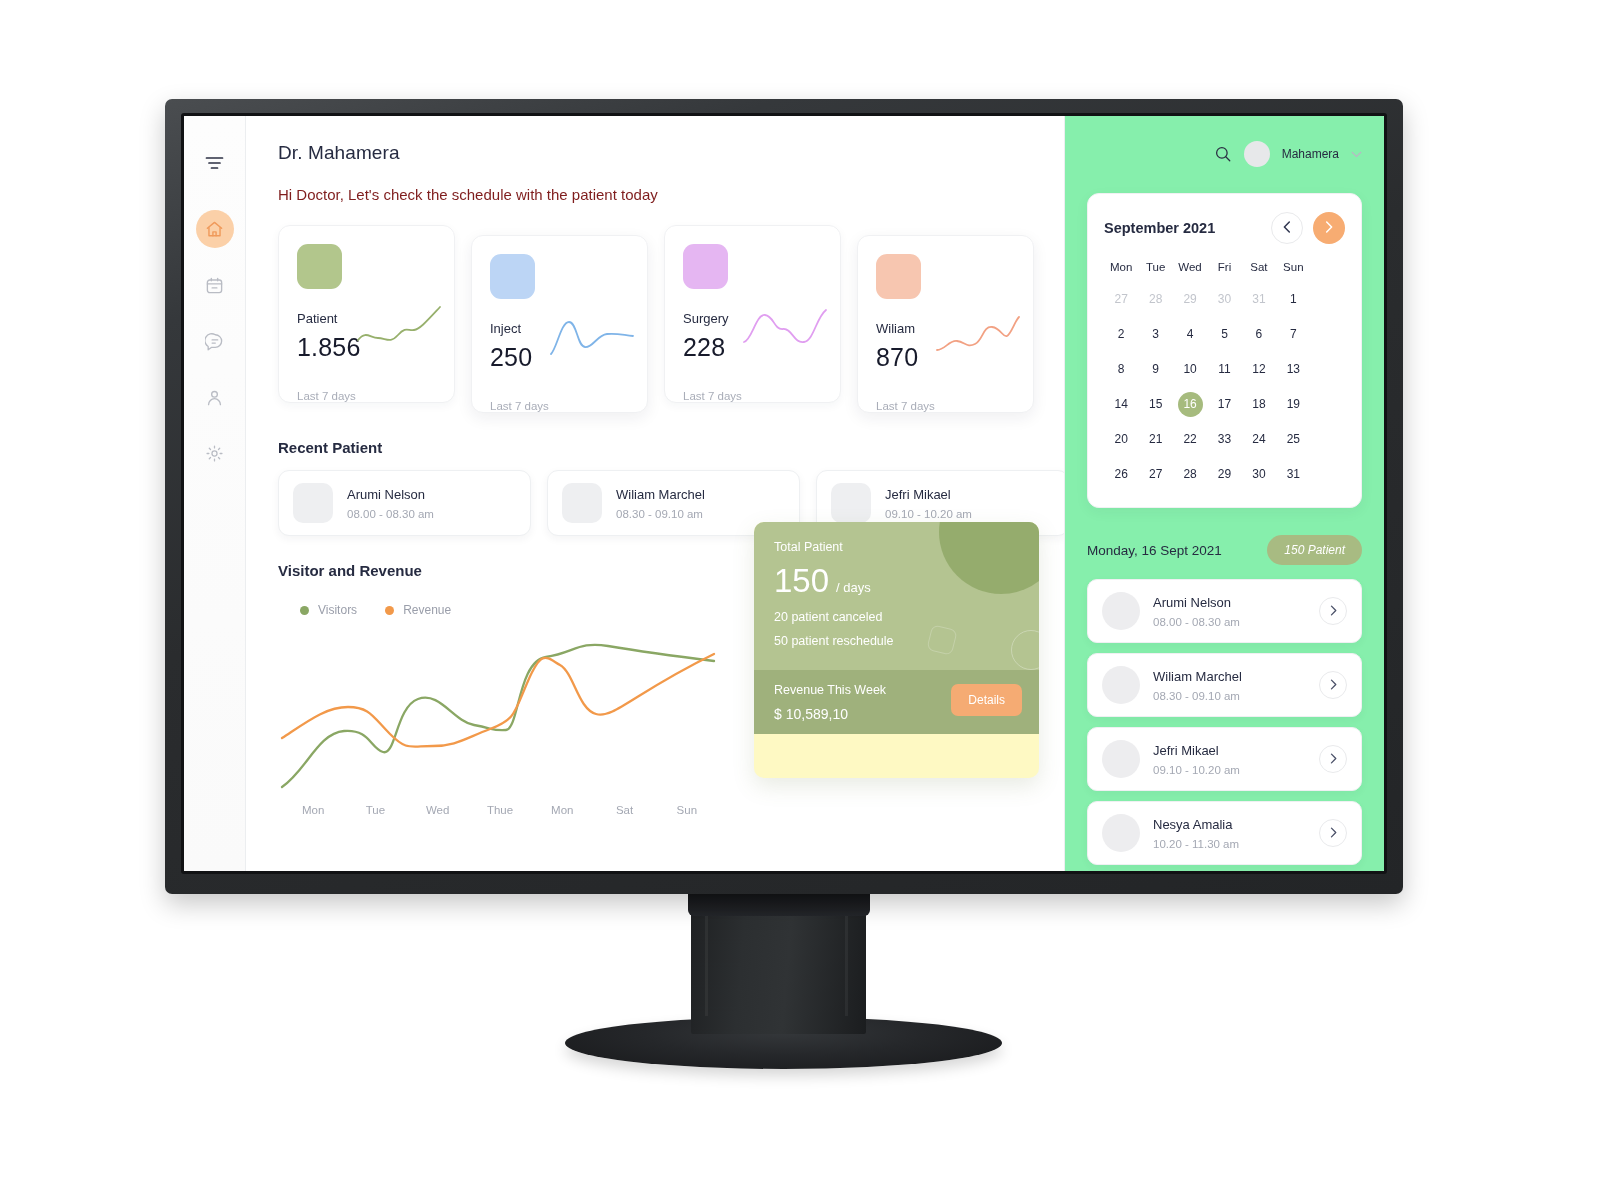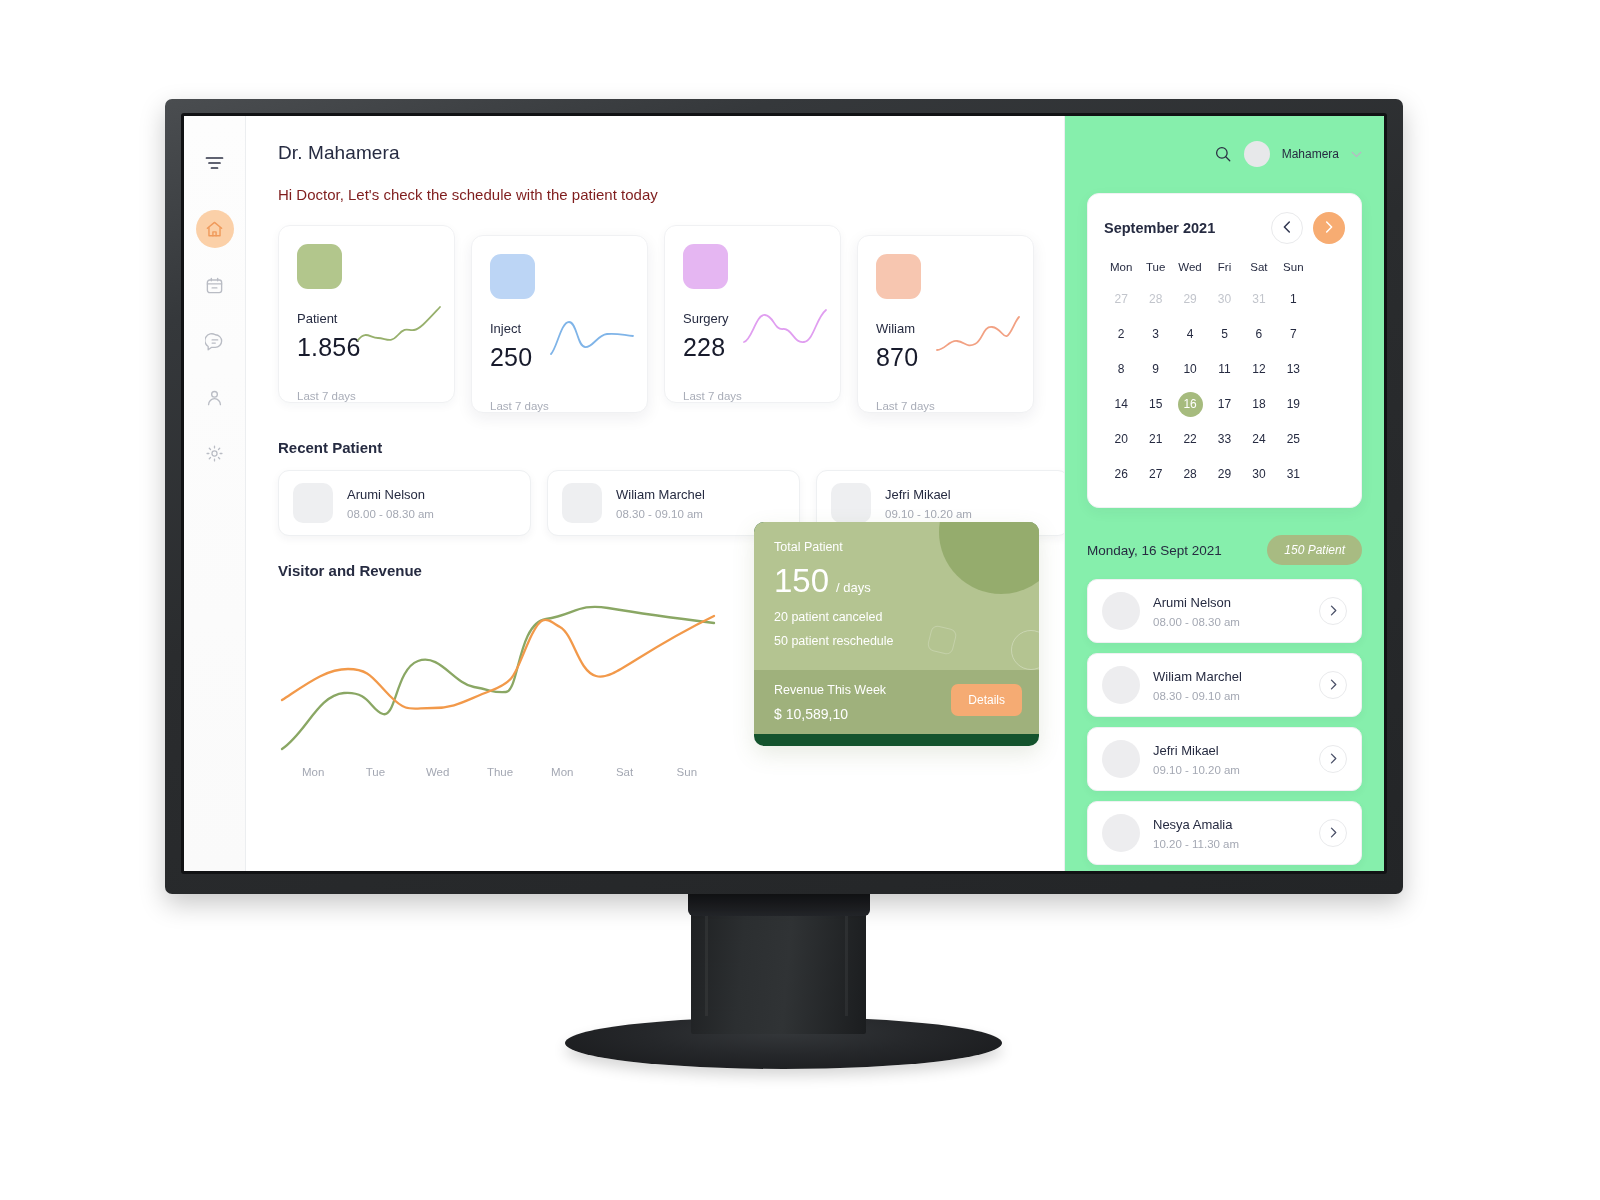--- a/index.html
+++ b/index.html
@@ -154,24 +154,24 @@
   .legend-dot { width: 9px; height: 9px; border-radius:50%; }
 
   #chart-wrap { position:relative; margin-top: 4px; }
   #chart-svg { display:block; width: 440px; height: 175px; }
   #x-axis { display:flex; margin-top: 8px; width: 440px; padding-left:4px;}
   #x-axis span { flex:1 1 0; text-align:center; font-size: 11.5px; color:#a4a8b3; }
 
   
   #green-panel {
     position:absolute; left: 508px; top: 406px;
-    width: 285px; height: 224px;
+    width: 285px; height: 256px;
     border-radius: 10px;
     overflow: hidden;
-    background:#14532d;
+    background:#fef9c3;
     box-shadow: 0 8px 22px rgba(110,130,80,0.16);
   }
   #green-top {
     position:relative; height: 148px; padding: 18px 20px 0 20px;
     background:#b4c491;
   }
   #green-bottom {
     position:relative; height: 64px; padding: 13px 20px 0 20px;
     background:#9fb17c;
   }
@@ -429,20 +429,30 @@
               <div id="vr-range">
                 <span>This Week</span>
                 <span>
                   <svg width="12" height="8" viewBox="0 0 12 8" fill="none" stroke="#9a9eaa" stroke-width="1.4" stroke-linecap="round" stroke-linejoin="round">
                       <path d="M1 1.5 6 6.3 11 1.5"></path>
                     </svg>
                 </span>
               </div>
             </div>
 
+            <div id="legend">
+              <div class="legend-item">
+                <span class="legend-dot" style="background:#8aa764"></span>
+                <span>Visitors</span>
+              </div>
+              <div class="legend-item">
+                <span class="legend-dot" style="background:#f2994a"></span>
+                <span>Revenue</span>
+              </div>
+            </div>
 
             <div id="chart-wrap">
               <svg id="chart-svg" viewBox="0 0 440 175" fill="none">
                 <path d="M4 166 C28 150, 40 112, 66 110 S92 127, 105 131 S118 86, 140 78 S175 100, 196 104 S215 110, 228 109 S240 40, 268 36 S300 20, 330 25 S380 33, 436 40" stroke="#8aa764" stroke-width="2.3" stroke-linecap="round"></path>
                 <path d="M4 117 C30 100, 48 86, 70 86 S95 96, 112 113 S132 125, 155 125 S186 118, 212 108 S236 92, 250 60 S268 36, 282 44 S300 88, 318 93 S356 72, 436 33" stroke="#f2994a" stroke-width="2.3" stroke-linecap="round"></path>
               </svg>
               <div id="x-axis">
                 <span>Mon</span>
                 <span>Tue</span>
                 <span>Wed</span>

